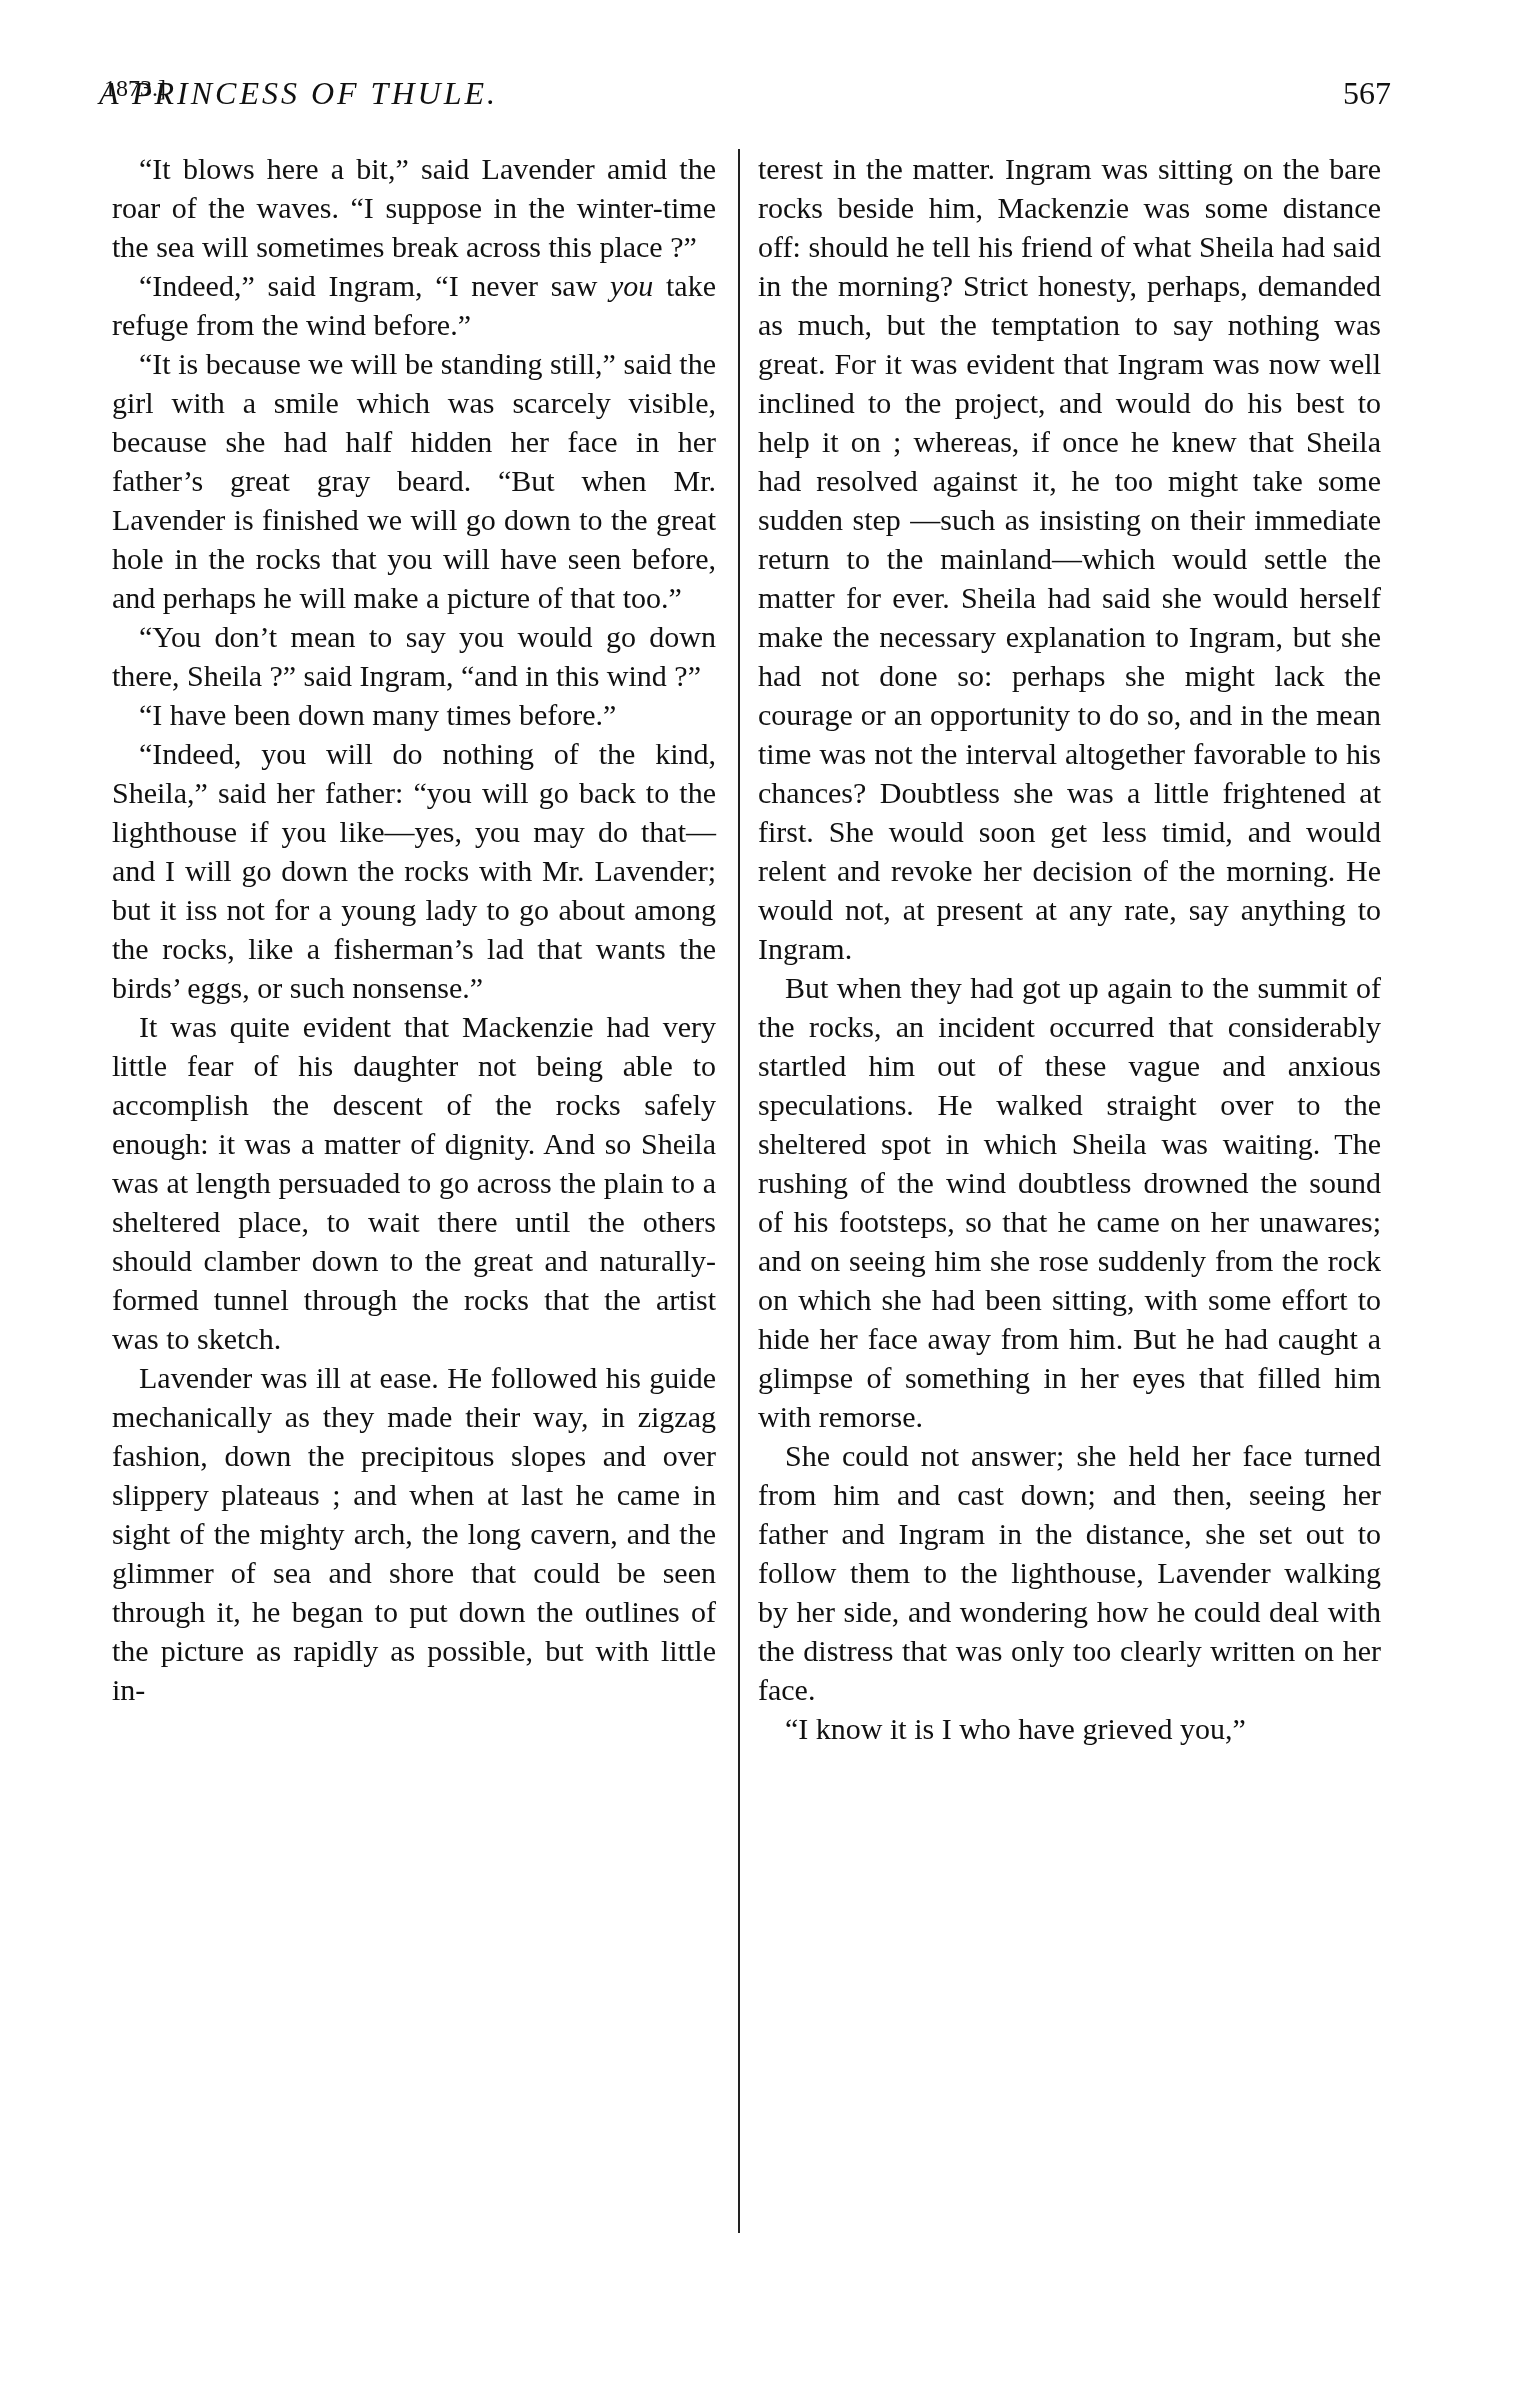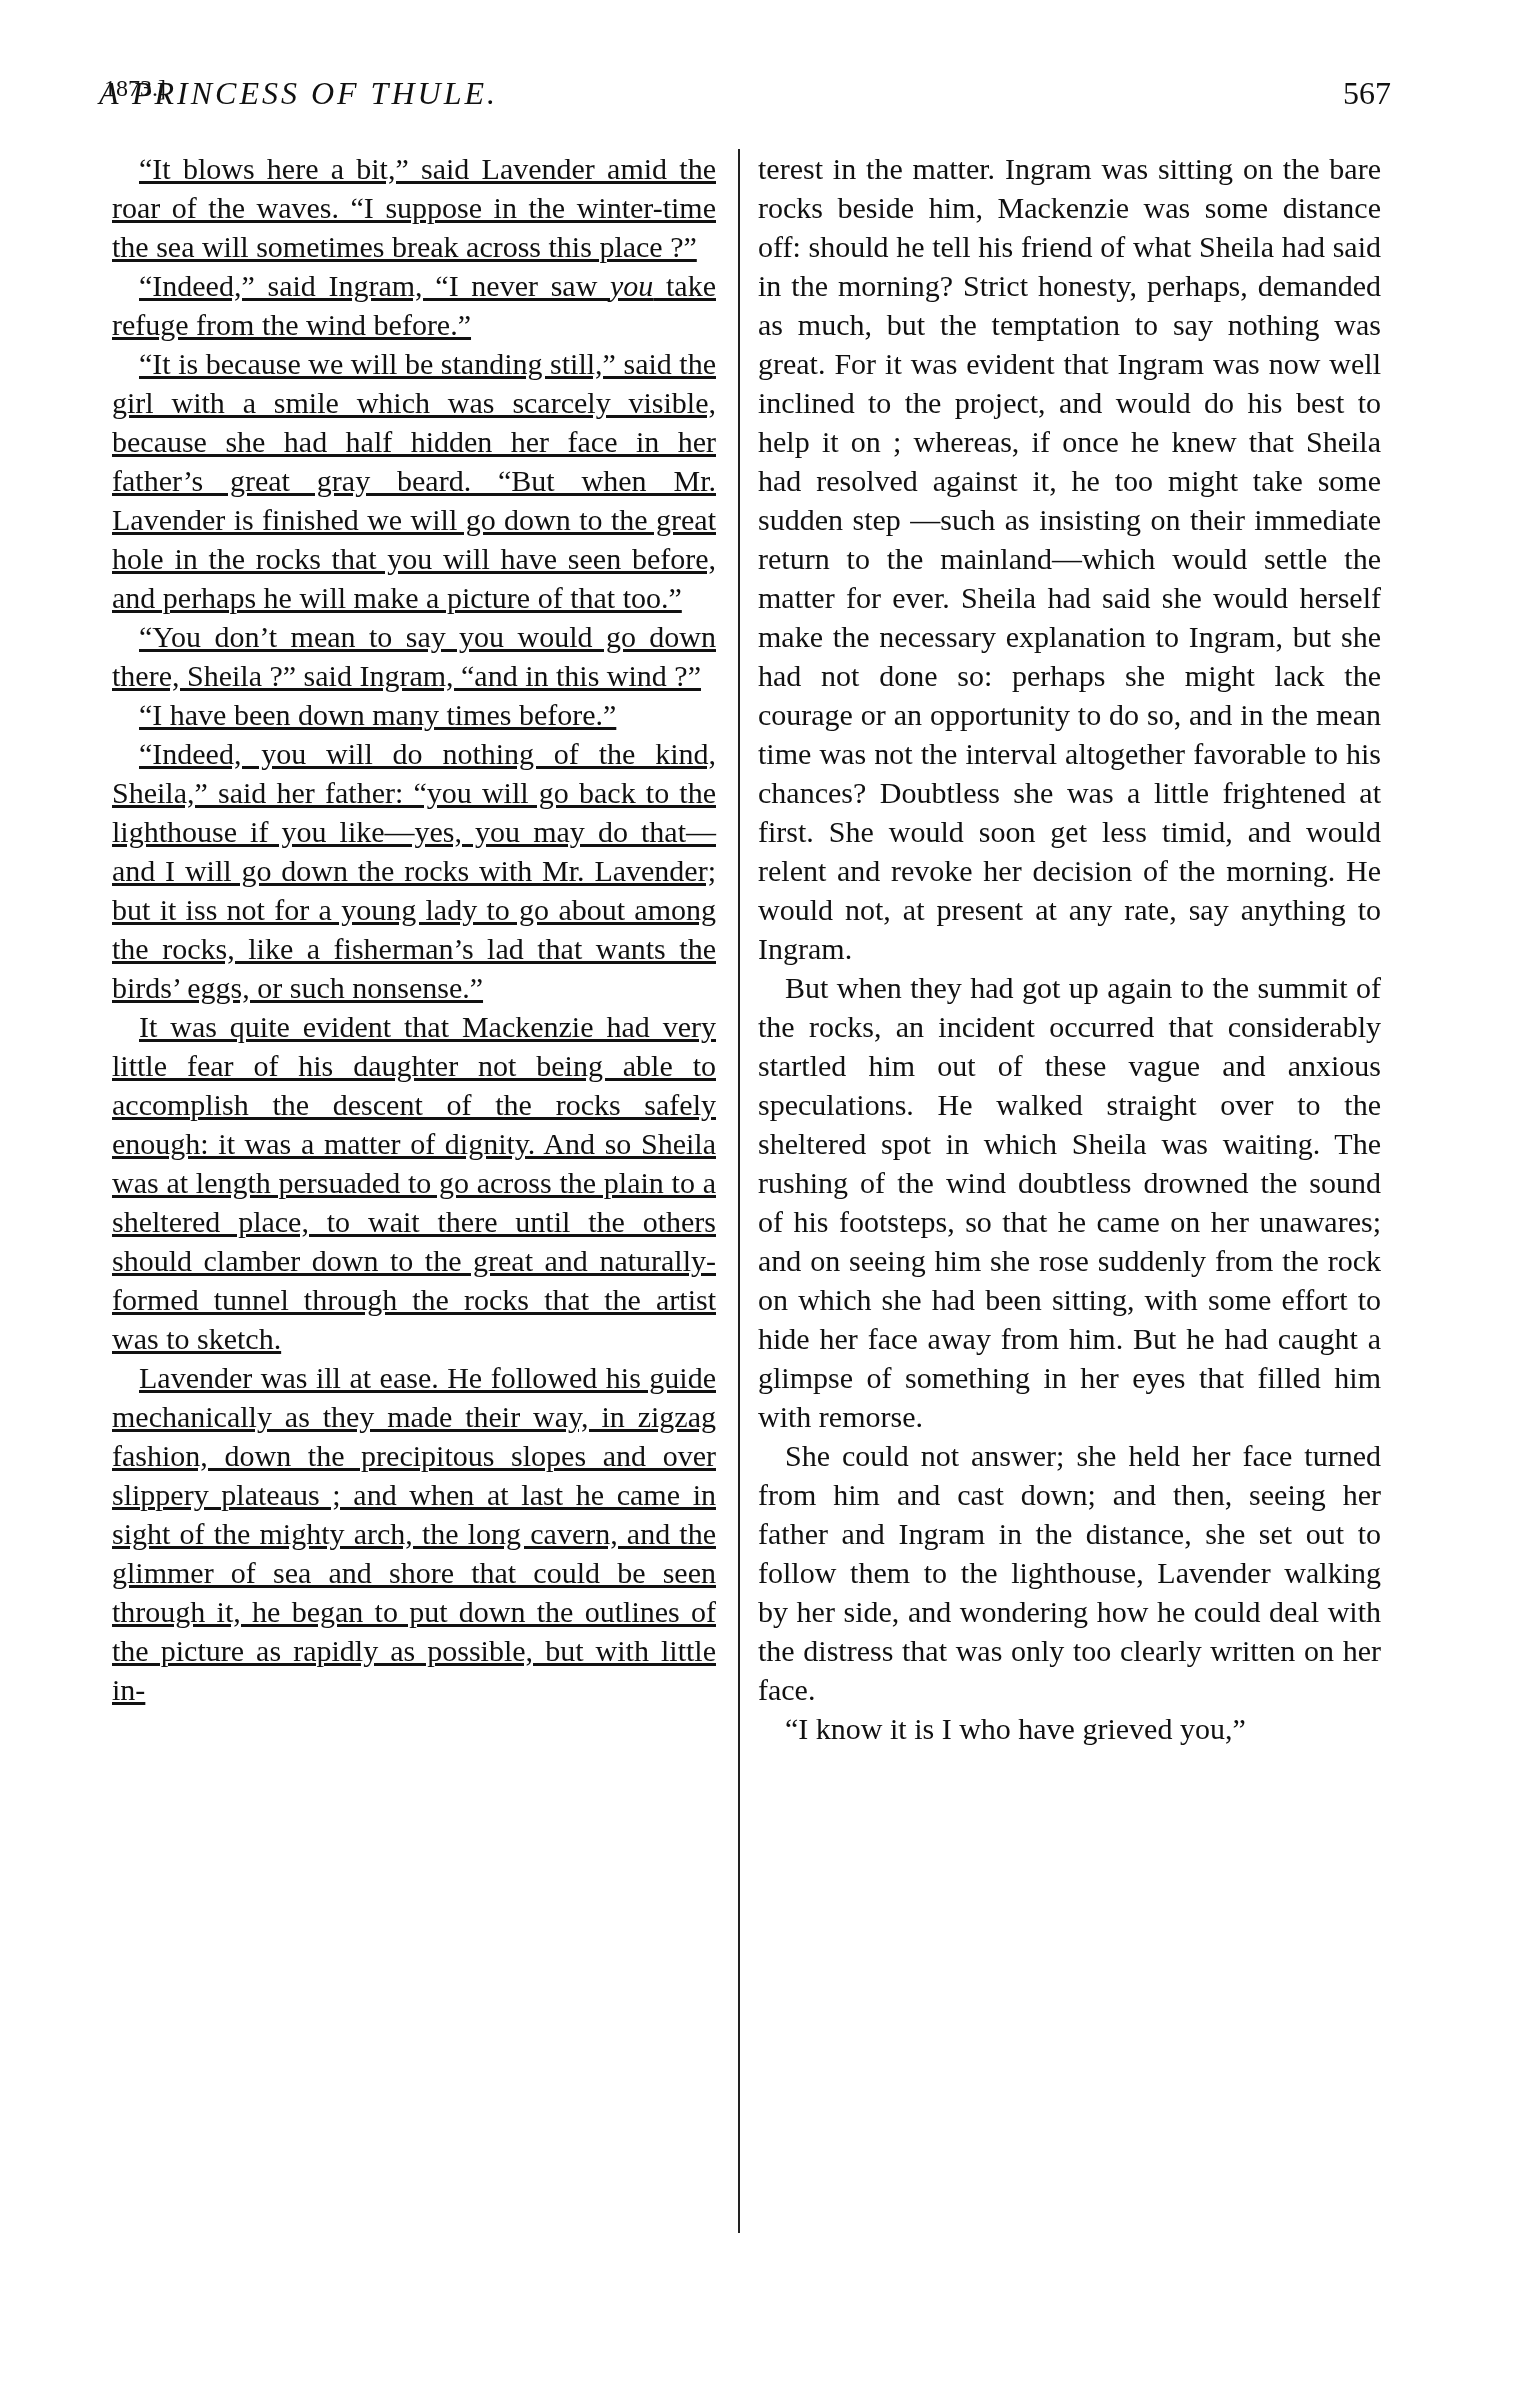--- a/index.html
+++ b/index.html
@@ -13,21 +13,21 @@
   .header .year { position: absolute; left: 5px; top: 5px; font-size: 24px; }
   .header .title {
     position: absolute; left: 0; right: 0; top: 5px; text-align: left;
     font-size: 32px; font-style: italic; letter-spacing: 3px;
   }
   .header .page { position: absolute; right: 0; top: 5px; font-size: 32px; margin-left: 14px; }
   .col {
     position: absolute; top: 149px; width: 604px;
     font-size: 30px; line-height: 39px; text-align: justify;
   }
-  .col.left { left: 112px; text-decoration: underline; }
+  .col.left { left: 112px; }
   .col.right { left: 758px; width: 623px; }
   .col p { margin: 0; text-indent: 0; }
   .col p.indent { text-indent: 27px; }
   .col p.cont { text-indent: 0; }
   .divider {
     position: absolute; left: 738px; top: 149px; width: 1.5px; height: 2084px;
     background: #222;
   }
   em { font-style: italic; }
 </style>

